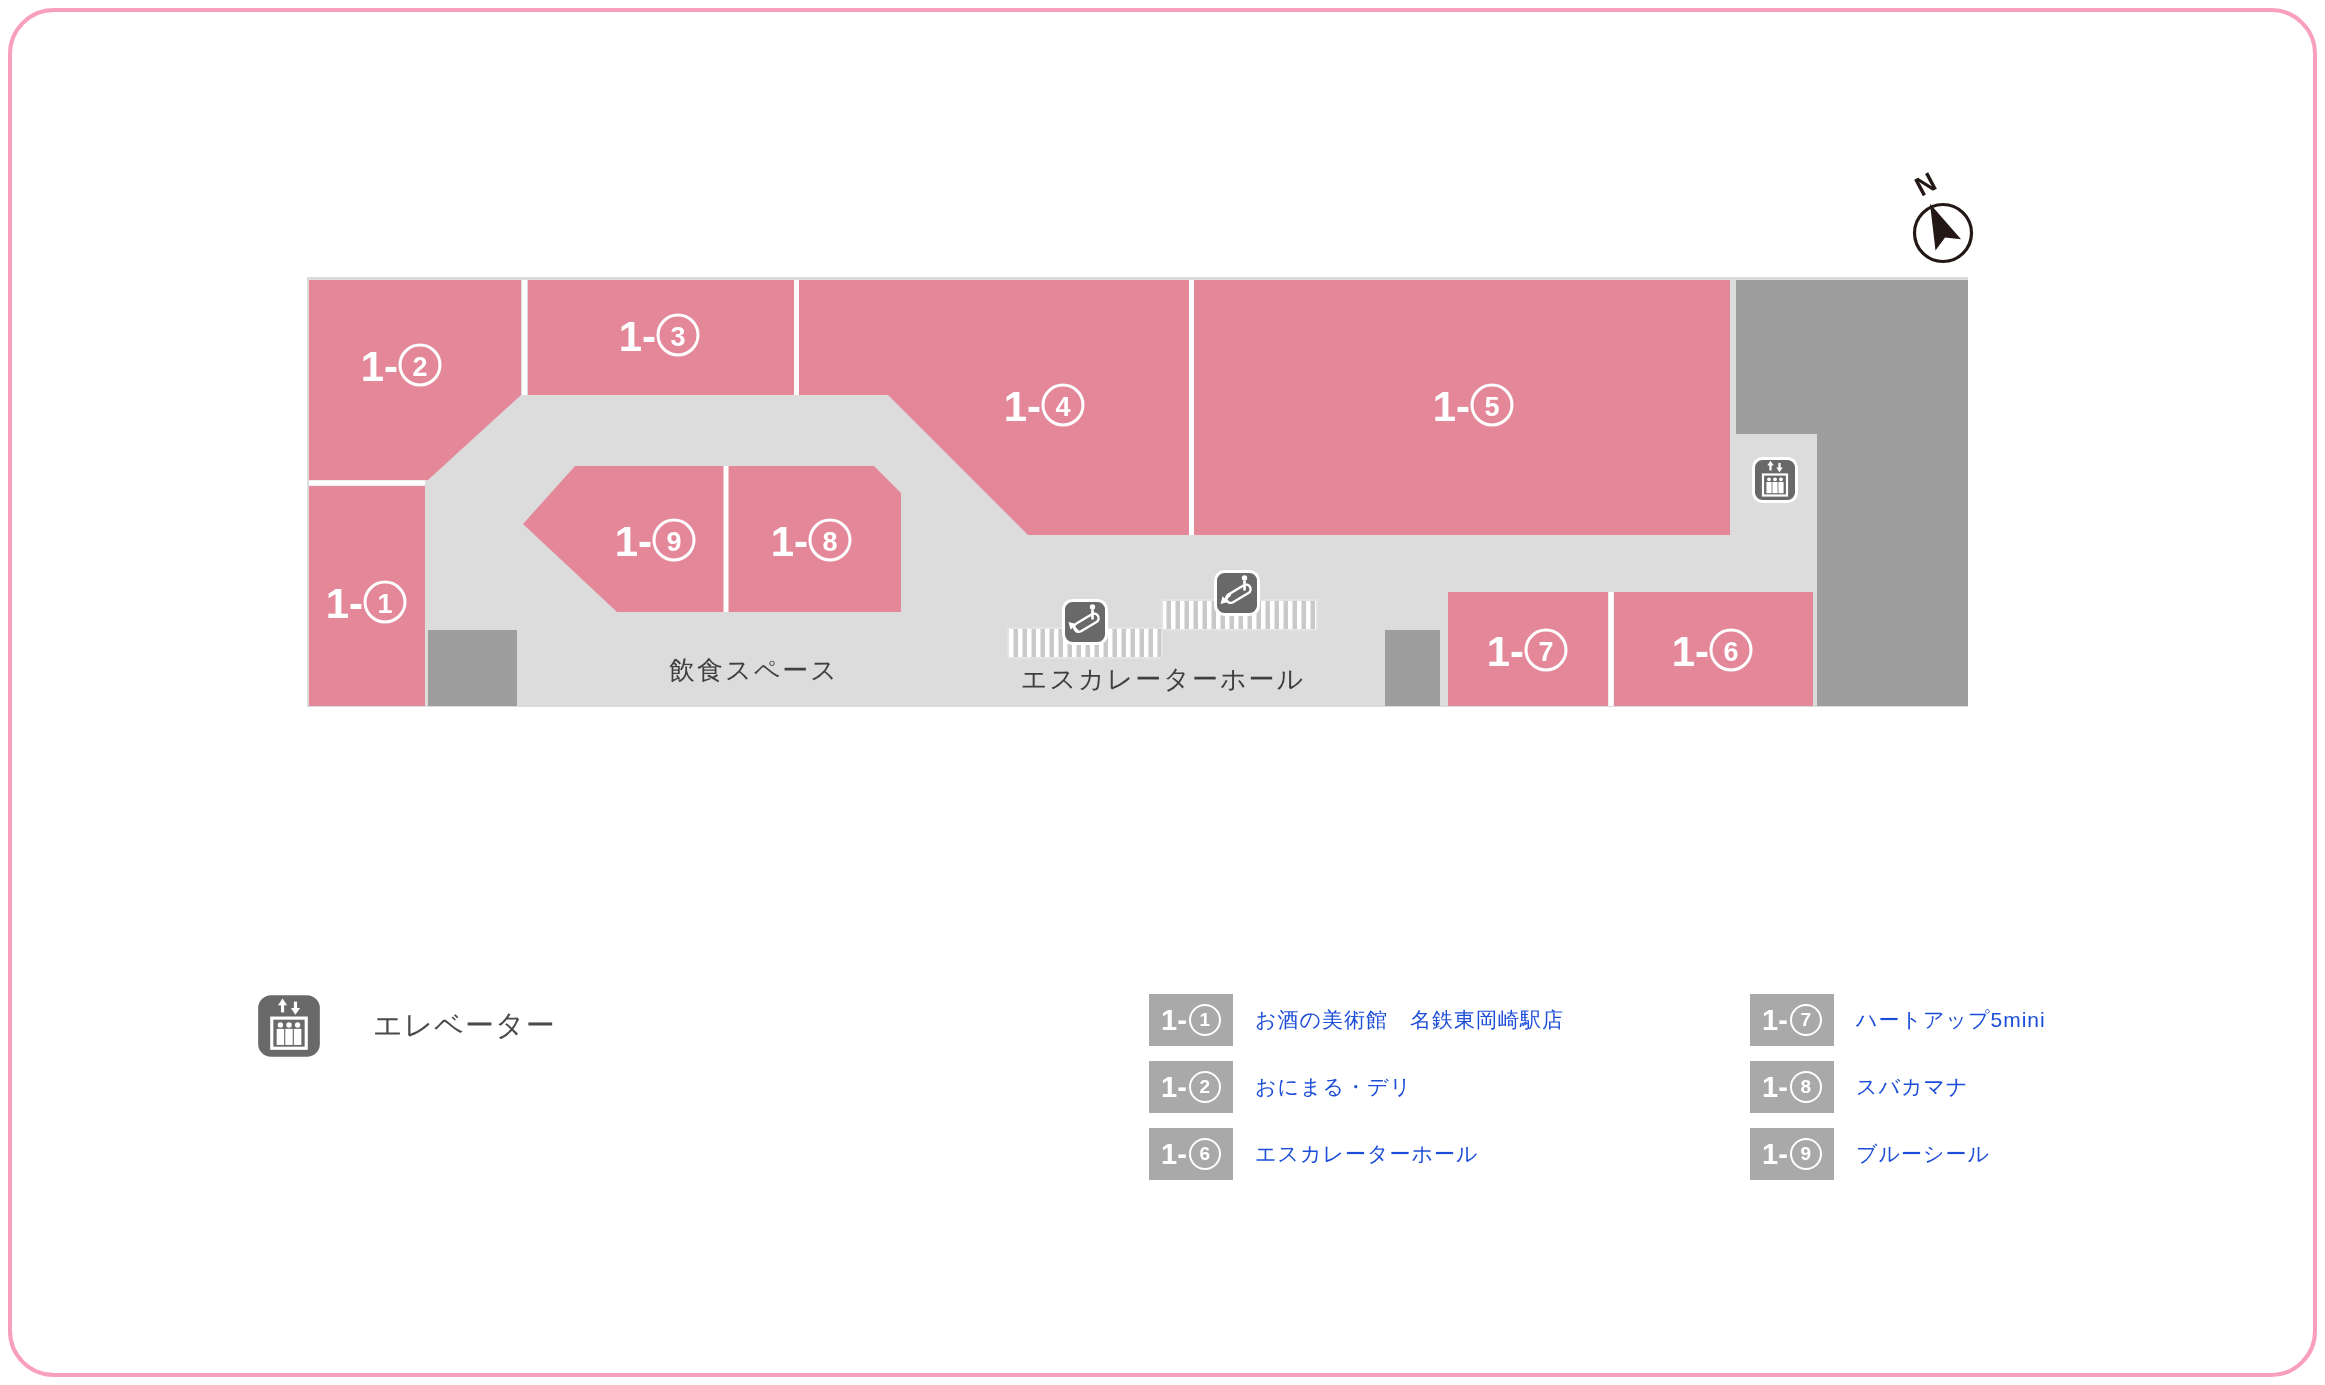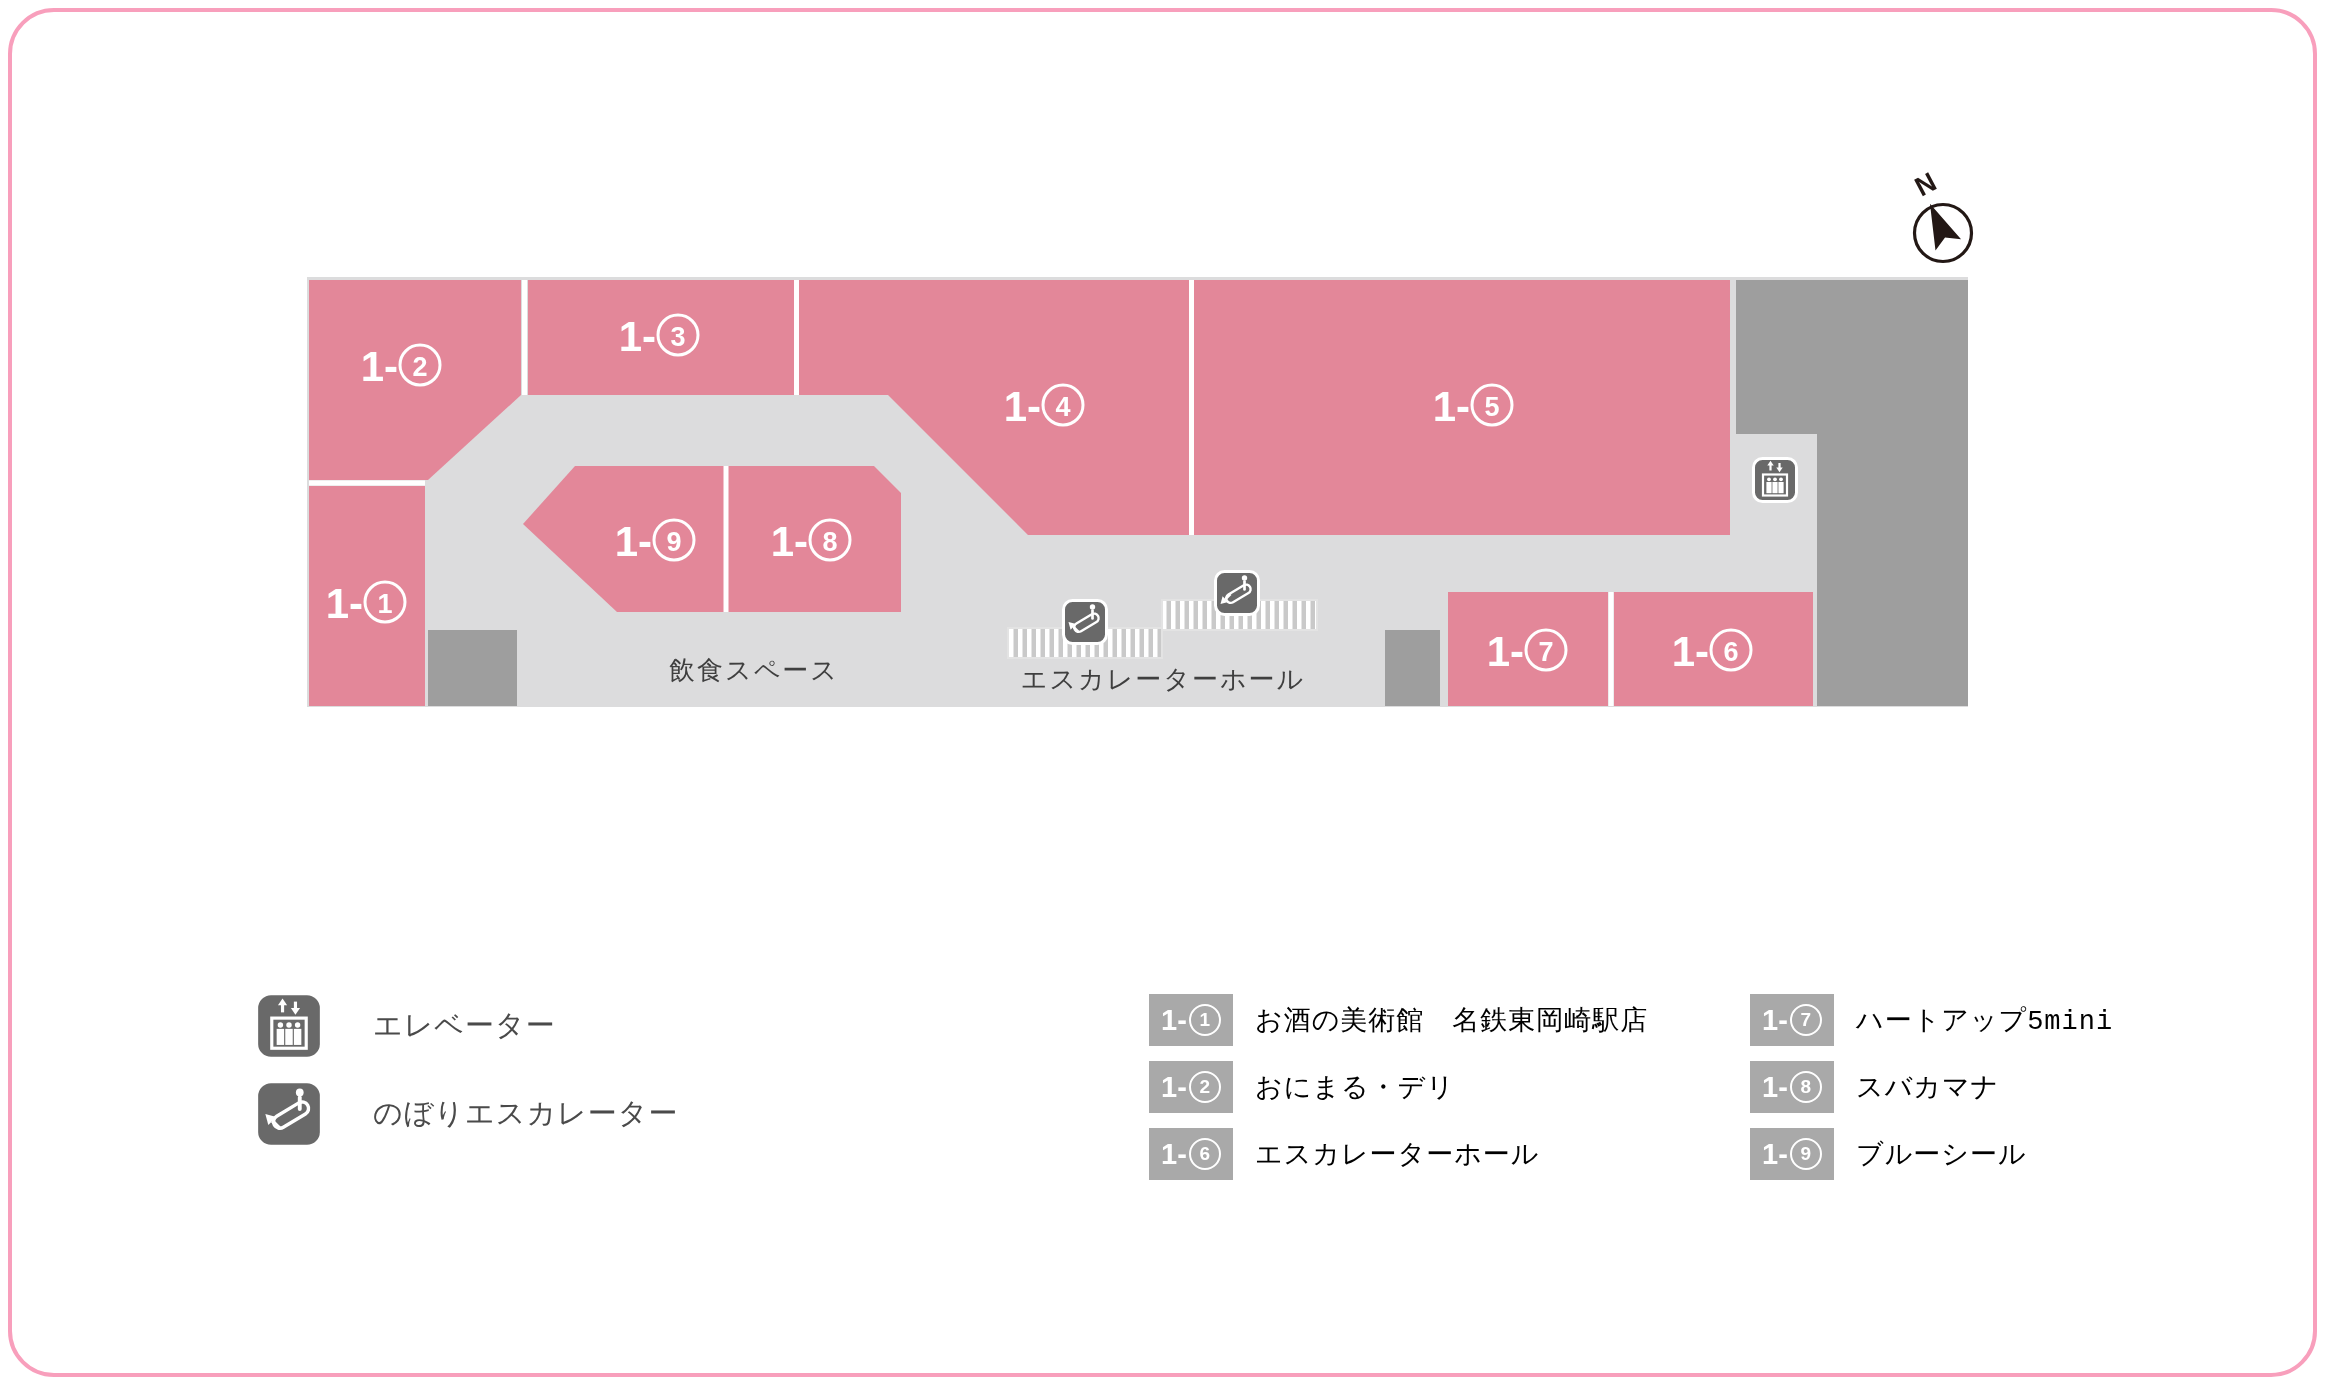--- a/index.html
+++ b/index.html
@@ -14,21 +14,21 @@
   #legend{position:absolute;left:256px;top:993px;}
   .legend-row{display:flex;align-items:center;margin-bottom:22px;gap:12px;}
   .legend-label{margin-left:39px;font-size:29px;color:#4a4a4a;letter-spacing:1px;}
   .directory-col{position:absolute;top:994px;}
   #directory-col-0{left:1149px;}
   #directory-col-1{left:1750px;}
   .dir-row{display:flex;align-items:center;height:52px;margin-bottom:15px;}
   .dir-badge{width:84px;height:52px;display:flex;align-items:center;justify-content:center;color:#fff;flex:none;}
   .badge-prefix{font-size:29px;font-weight:bold;}
   .badge-circle{width:32px;height:32px;border:2.5px solid #fff;border-radius:50%;display:flex;align-items:center;justify-content:center;font-size:19px;font-weight:bold;margin-left:2px;box-sizing:border-box;}
-  .dir-name{margin-left:22px;font-size:27px;color:#000000;letter-spacing:1px;white-space:pre;font-family:Liberation Mono, monospace;}
+  .dir-name{margin-left:22px;font-size:21px;color:#1d4ed8;letter-spacing:1px;white-space:pre;}
   .compass-n{font-size:27px;font-weight:bold;fill:#231815;}
 </style>
 </head>
 <body>
 
 <div id="stage">
   <div id="frame"></div>
 
   <svg id="map-svg" width="1661" height="430" viewBox="0 0 1661 430">
       <defs>
@@ -156,33 +156,20 @@
             <circle cx="17" cy="22.3" r="1.9" fill="#fff"></circle>
             <rect x="14.4" y="25" width="5.2" height="11.2" fill="#fff"></rect>
             <circle cx="23" cy="22.3" r="1.9" fill="#fff"></circle>
             <rect x="20.4" y="25" width="5.2" height="11.2" fill="#fff"></rect>
             <circle cx="29" cy="22.3" r="1.9" fill="#fff"></circle>
             <rect x="26.4" y="25" width="5.2" height="11.2" fill="#fff"></rect>
           </g>
         </svg>
         <span class="legend-label">エレベーター</span>
       </div>
-      <div class="legend-row">
-        <svg width="66" height="66" viewBox="0 0 46 46">
-          <g transform="translate(0,0) scale(1)">
-            <rect x="1.5" y="1.5" width="43" height="43" rx="9" fill="#696969" stroke="none" stroke-width="3"></rect>
-            <rect x="-13" y="-4.5" width="27" height="9" rx="4.5" fill="none" stroke="#fff" stroke-width="2.4" transform="translate(24,24) rotate(-31)"></rect>
-            <circle cx="30.5" cy="8" r="2.7" fill="#fff"></circle>
-            <path d="M30.5,11.5 L30.5,19.5" stroke="#fff" stroke-width="2.7" stroke-linecap="round" fill="none"></path>
-            <path d="M16.5,33 L11.4,27.9" stroke="#fff" stroke-width="2.6" fill="none"></path>
-            <polygon points="6.5,23 14.2,25.1 8.6,30.7" fill="#fff"></polygon>
-          </g>
-        </svg>
-        <span class="legend-label">のぼりエスカレーター</span>
-      </div>
     </div>
 
   <div id="directory-col-0" class="directory-col">
       <div class="dir-row">
         <div class="dir-badge" style="background: rgb(169, 169, 169);">
           <span class="badge-prefix">1-</span>
           <span class="badge-circle">1</span>
         </div>
         <span class="dir-name">お酒の美術館　名鉄東岡崎駅店</span>
       </div>

